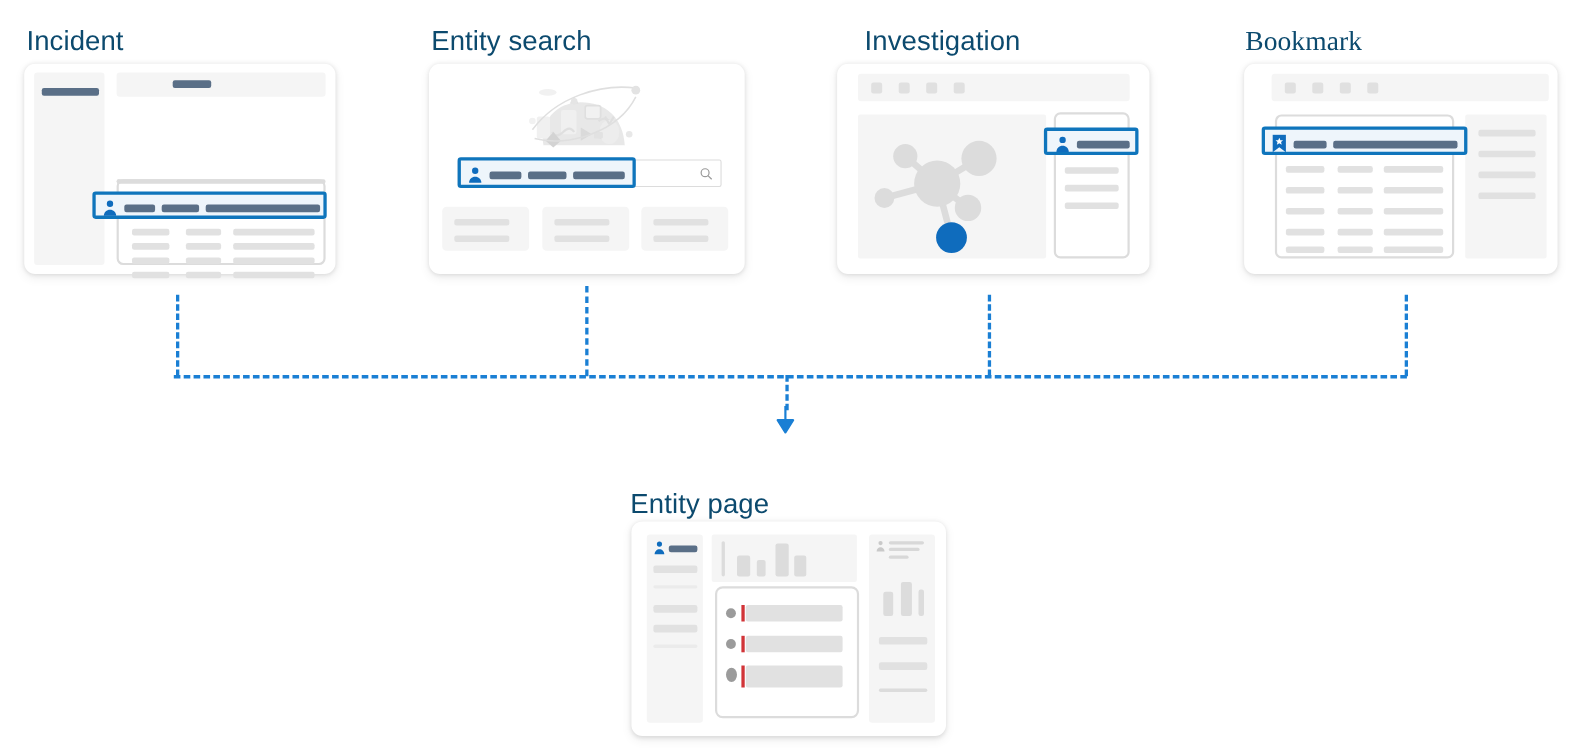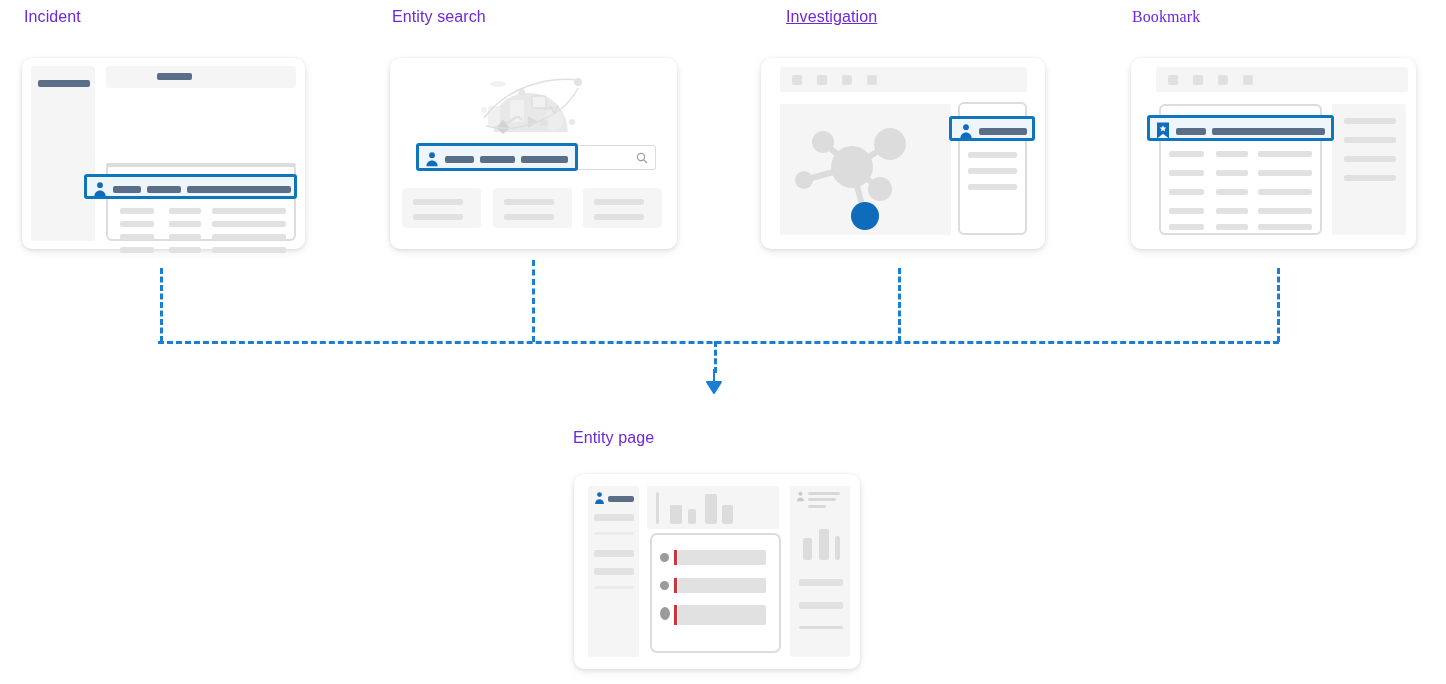--- a/index.html
+++ b/index.html
@@ -5,22 +5,22 @@
   html,body{margin:0;padding:0;background:#ffffff;}
   body{
     width:1446px;height:684px;position:relative;overflow:hidden;
     font-family:"Liberation Sans","DejaVu Sans",sans-serif;
     color:#1b1b1b;
   }
   .stage{position:absolute;inset:0;}
 
   
   .card-title{
-    position:absolute;font-size:16px;font-weight:400;
-    letter-spacing:.1px;color:#6d28d9;line-height:1;white-space:nowrap;
+    position:absolute;font-size:25px;font-weight:400;
+    letter-spacing:.1px;color:#0c4a6e;line-height:1;white-space:nowrap;margin-top:16px;
   }
 
   
   .card{
     position:absolute;background:#ffffff;border-radius:10px;
     box-shadow:0 1px 4px rgba(0,0,0,.10),0 3px 10px rgba(0,0,0,.07);
   }
 
   
   .sk{position:absolute;background:#e1e1e1;border-radius:2px;}
@@ -49,21 +49,21 @@
   
   .illus{position:absolute;opacity:.9;}
 </style>
 </head>
 <body>
 
 <div class="stage">
 
   <div class="card-title" style="left:24px;top:9px;">Incident</div>
   <div class="card-title" style="left:392px;top:9px;text-align:right;">Entity search</div>
-  <div class="card-title" style="left:786px;top:9px;text-decoration:underline;">Investigation</div>
+  <div class="card-title" style="left:786px;top:9px;">Investigation</div>
   <div class="card-title" style="left:1132px;top:9px;font-family:Liberation Serif, serif;">Bookmark</div>
 
   <div class="card" style="left:22px;top:58px;width:283px;height:191px;">
 
     <div class="panel" style="left:84px;top:8px;width:190px;height:22px;border-radius:3px;"></div>
     <div class="darkbar" style="left:135px;top:15px;width:35px;height:7px;"></div>
 
     <div class="panel" style="left:9px;top:8px;width:64px;height:175px;border-radius:3px;"></div>
     <div class="darkbar" style="left:16px;top:22px;width:52px;height:7px;"></div>
 

